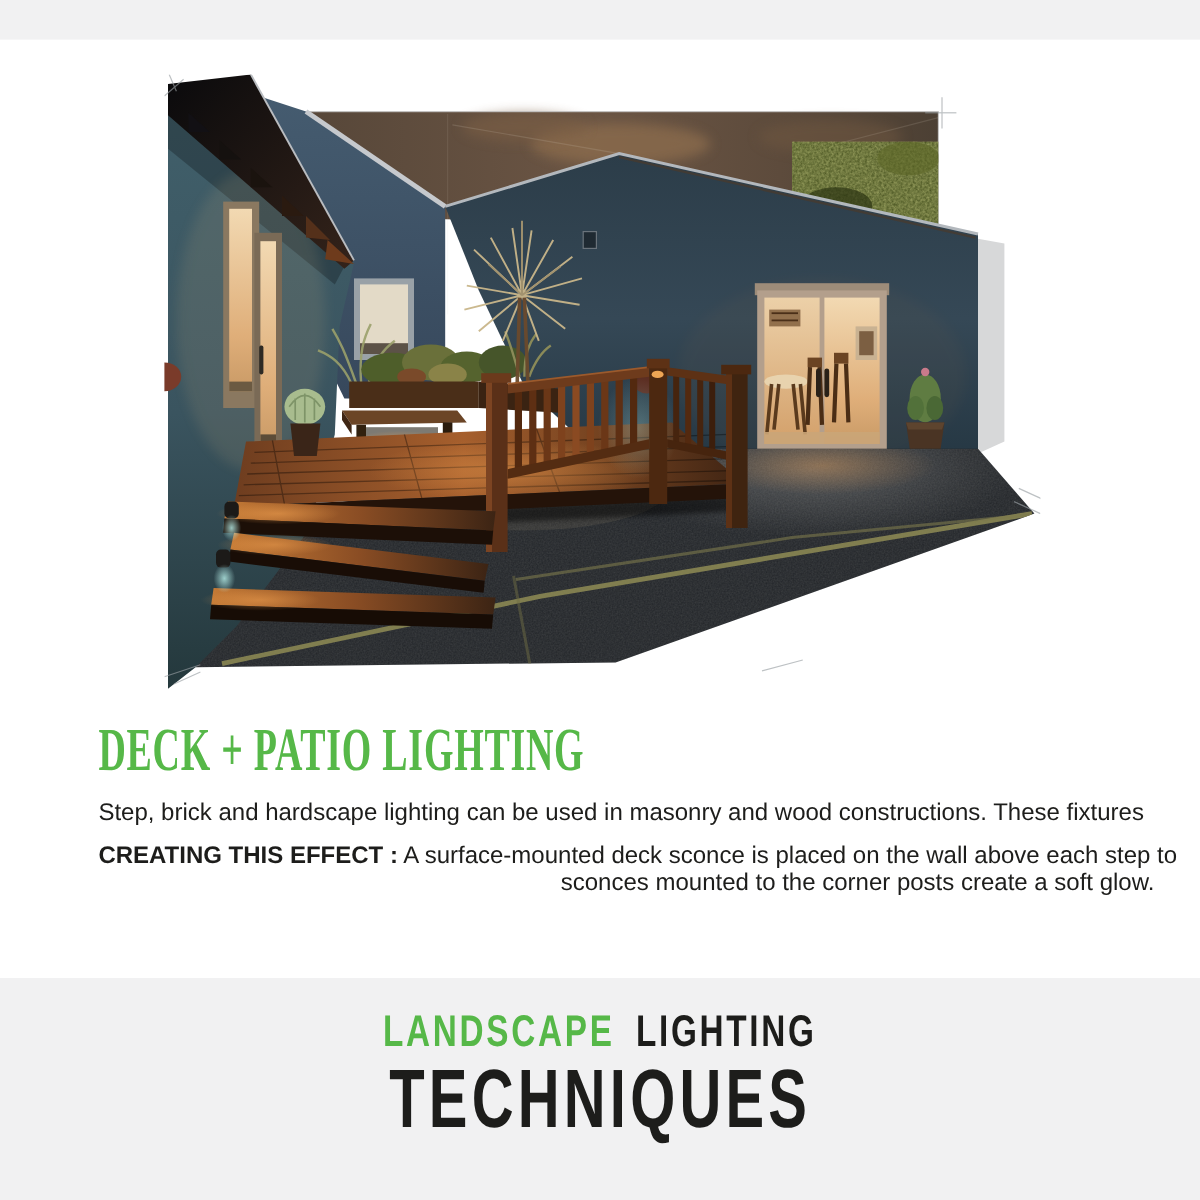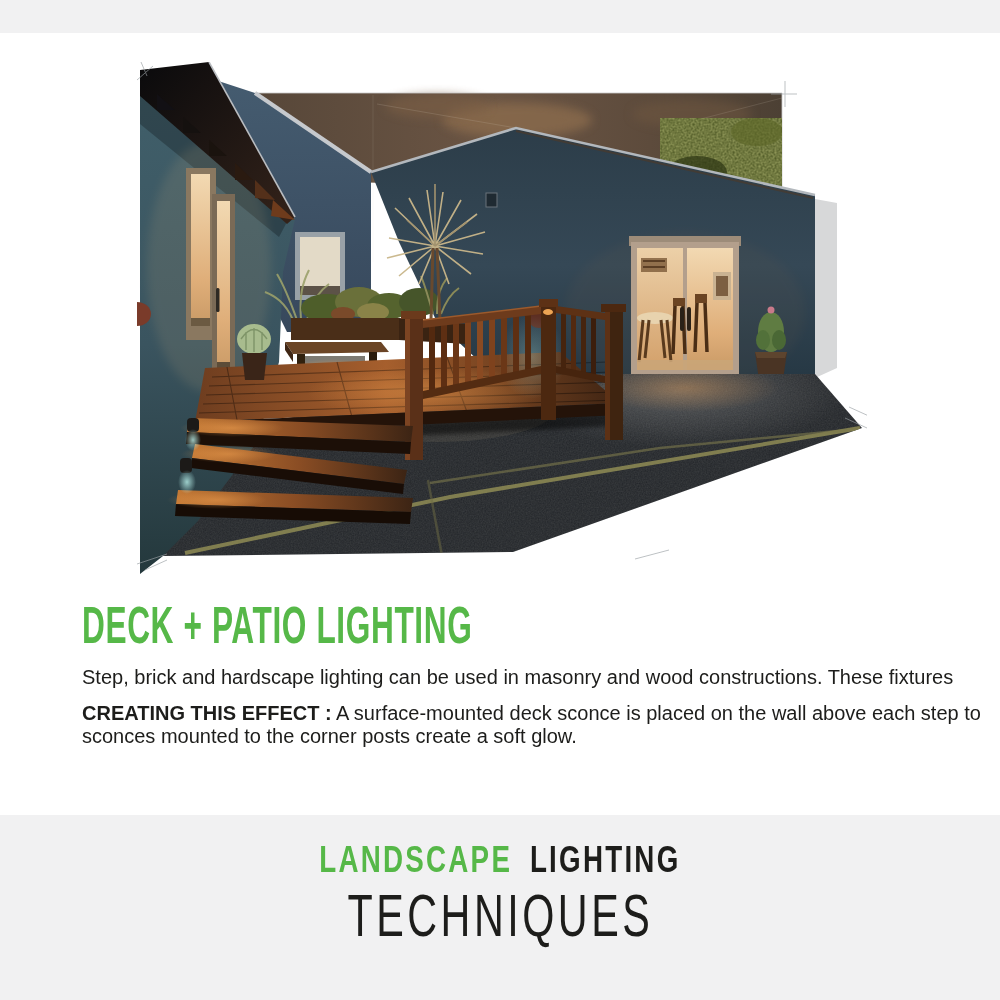--- a/index.html
+++ b/index.html
@@ -11,35 +11,35 @@
   }
   .band{position:absolute;left:0;width:1000px;background:#f1f1f2;}
   #top-band{top:0;height:33px;}
   #footer-band{top:815px;height:185px;}
   #illustration{position:absolute;left:137px;top:62px;width:730px;height:515px;}
   
   #article{position:absolute;left:82px;top:600px;width:880px;}
   .cond{display:inline-block;transform-origin:0 50%;white-space:nowrap;}
   #headline{
     font-size:51px;line-height:52px;font-weight:bold;letter-spacing:1px;
-    color:#56b848;margin:0;
+    color:#56b848;margin:0;font-family:Liberation Serif, serif;
   }
   #headline .cond{transform:scaleX(0.62);}
   .para{font-size:20px;line-height:23px;margin:0;}
   .para .line{display:block;white-space:nowrap;}
   #para-intro{margin-top:14px;}
-  #para-effect{margin-top:13px;}
+  #para-effect{margin-top:13px;text-align:right;}
   #para-effect strong{font-weight:bold;}
   
   #footer-band{text-align:center;}
   #brand-line1{margin-top:25px;font-size:37px;line-height:40px;font-weight:bold;letter-spacing:3px;}
   #brand-line1 .cond{transform-origin:50% 50%;transform:scaleX(0.75);}
   #brand-line1 .green{color:#56b848;}
   #brand-line1 .dark{color:#1d1d1b;}
-  #brand-line2{font-size:59px;line-height:72px;font-weight:normal;letter-spacing:5px;color:#1d1d1b;}
+  #brand-line2{font-size:69px;line-height:72px;font-weight:bold;letter-spacing:5px;color:#1d1d1b;}
   #brand-line2 .cond{transform-origin:50% 50%;transform:scaleX(0.70);}
 </style>
 </head>
 <body>
 
 <div class="band" id="top-band"></div>
 
 <svg id="illustration" viewBox="0 0 730 515" aria-label="deck and patio night rendering">
   <defs>
     <linearGradient id="skyGrad" x1="0" y1="0" x2="1" y2="0">

